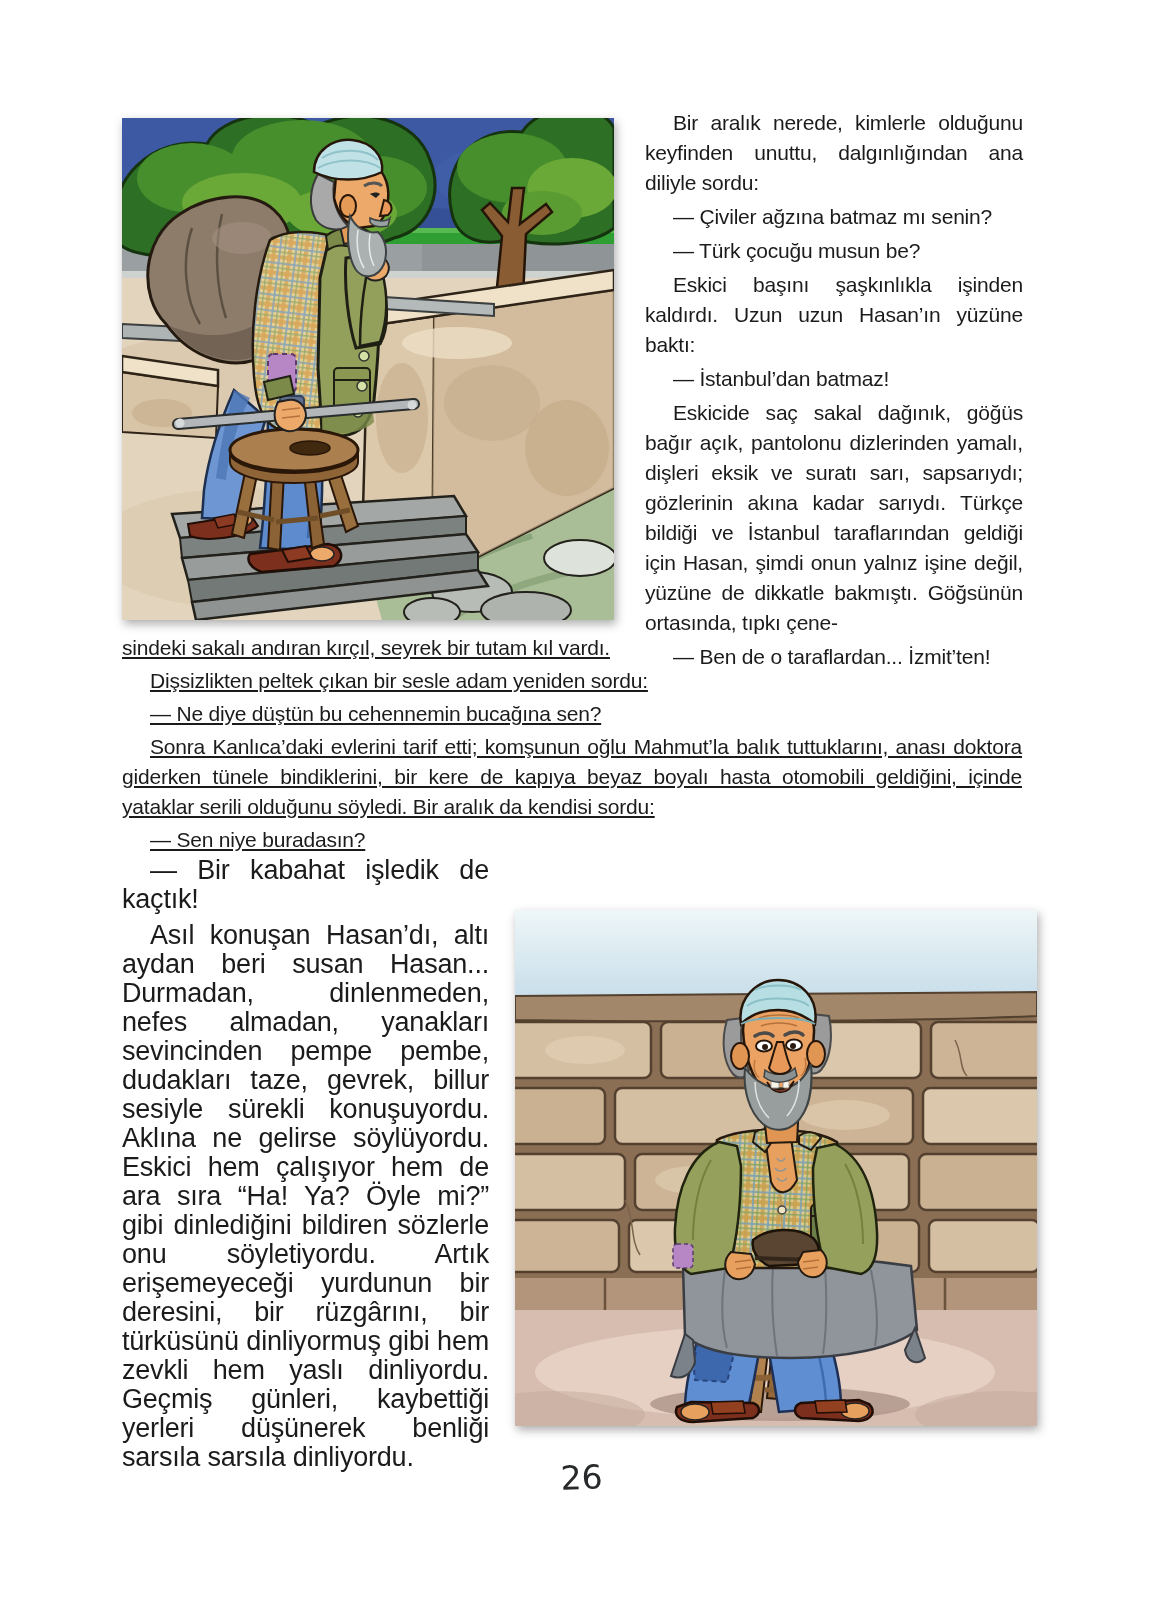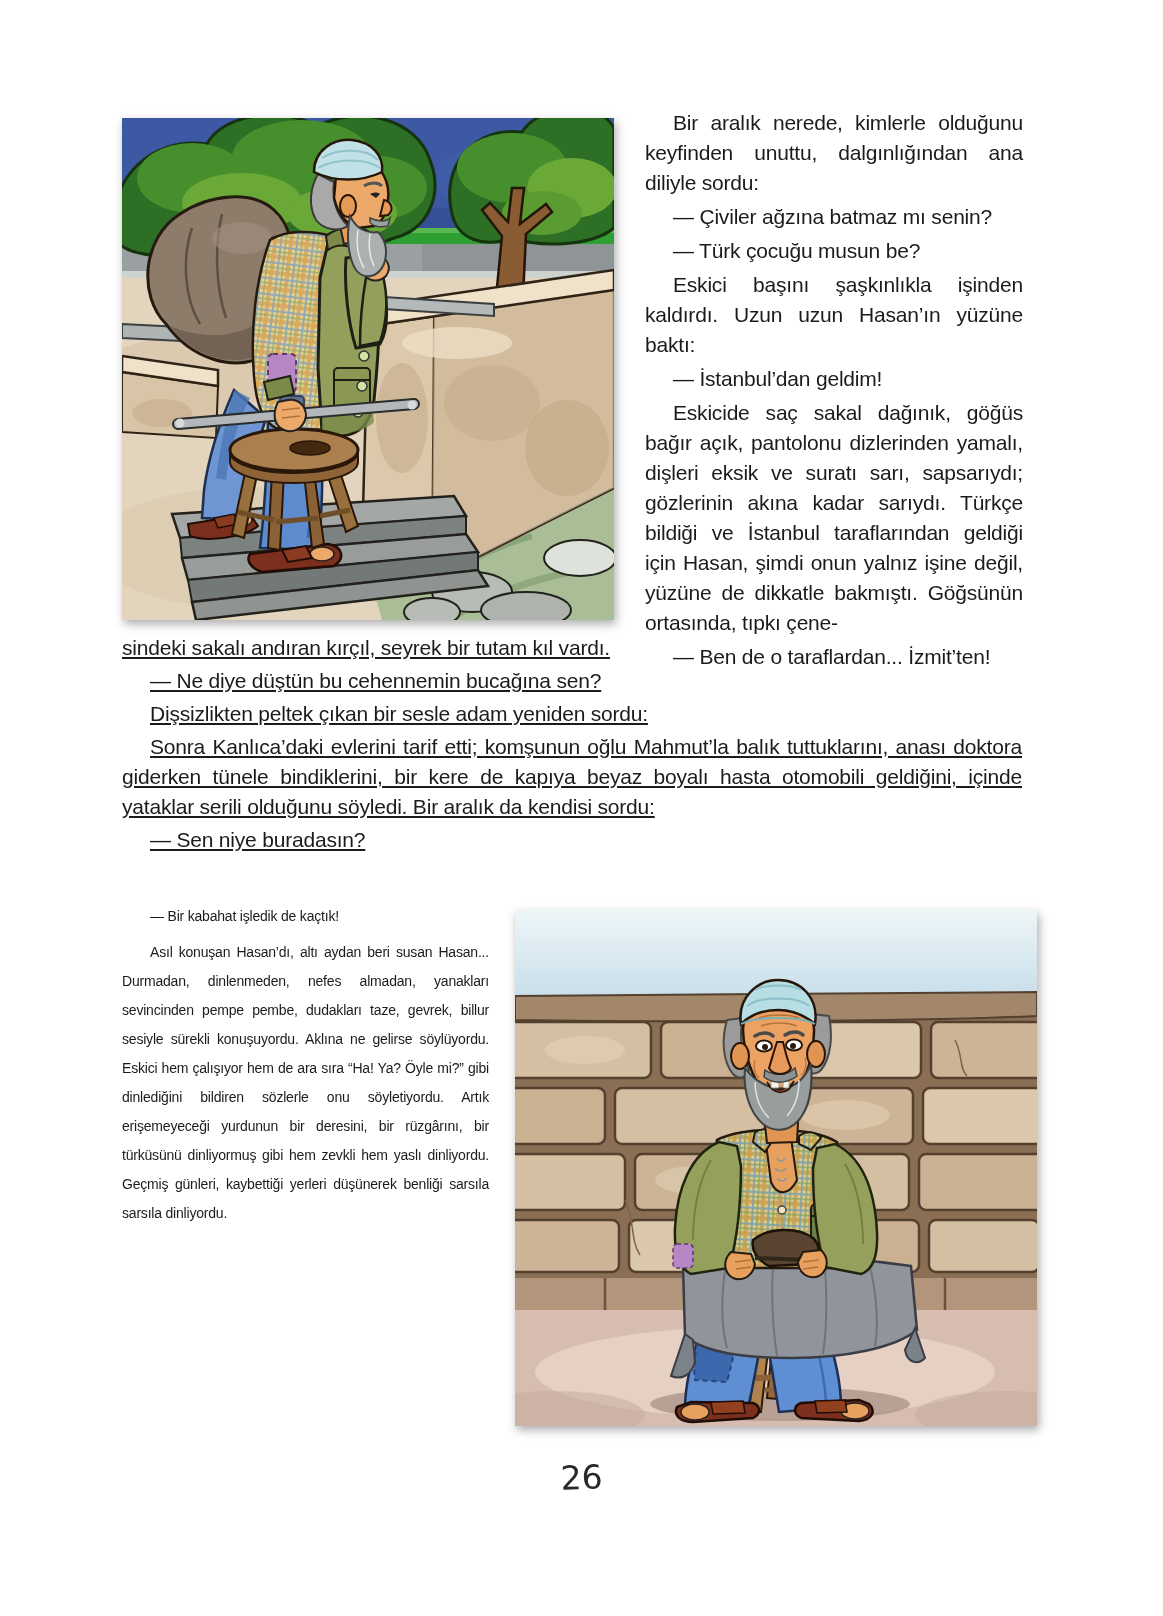--- a/index.html
+++ b/index.html
@@ -7,21 +7,21 @@
     position:relative; width:1163px; height:1616px; background:#ffffff;
     font-family:"Liberation Sans", sans-serif; color:#1b1b1b; overflow:hidden;
   }
   .txt { position:absolute; text-align:justify; letter-spacing:-0.2px; }
   .txt p { margin:0 16px 3px 0; text-indent:28px; }
   .txt p.cont { text-indent:0; }
   .col-right { left:645px; top:108px; width:394px; font-size:21px; line-height:30px; }
   .col-right p { margin-bottom:4px; }
   .full-width { left:122px; top:633px; width:916px; font-size:21px; line-height:30px;text-decoration:underline; }
   .full-width p { margin-bottom:3px; }
-  .col-left { left:122px; top:902px; width:383px; font-size:14px; line-height:29px; }
+  .col-left { left:122px; top:856px; width:383px; font-size:27px; line-height:29px; }
   .col-left p { margin-bottom:7px; }
   .illus { position:absolute; box-shadow:2px 4px 9px rgba(70,70,70,.45); background:#fff; }
   .illus svg { display:block; width:100%; height:100%; }
   #illus-walking { left:122px; top:118px; width:492px; height:502px; }
   #illus-sitting { left:515px; top:910px; width:522px; height:516px; }
   .page-number {
     position:absolute; left:0; right:0; top:1458px; text-align:center;
     font-family:"DejaVu Sans", sans-serif; font-size:33px; color:#27292b;
     transform:rotate(-2deg); font-weight:500;
   }
@@ -231,29 +231,29 @@
         </g>
       </g>
     </svg>
   </div>
 
   <div class="txt col-right">
     <p>Bir aralık nerede, kimlerle olduğunu keyfinden unuttu, dalgınlığından ana diliyle sordu:</p>
     <p>— Çiviler ağzına batmaz mı senin?</p>
     <p>— Türk çocuğu musun be?</p>
     <p>Eskici başını şaşkınlıkla işinden kaldırdı. Uzun uzun Hasan’ın yüzüne baktı:</p>
-    <p>— İstanbul’dan geldim!</p>
+    <p>— İstanbul’dan batmaz!</p>
     <p>Eskicide saç sakal dağınık, göğüs bağır açık, pantolonu dizlerinden yamalı, dişleri eksik ve suratı sarı, sapsarıydı; gözlerinin akına kadar sarıydı. Türkçe bildiği ve İstanbul taraflarından geldiği için Hasan, şimdi onun yalnız işine değil, yüzüne de dikkatle bakmıştı. Göğsünün ortasında, tıpkı çene-</p>
     <p>— Ben de o taraflardan... İzmit’ten!</p>
   </div>
 
   <div class="txt full-width">
     <p class="cont">sindeki sakalı andıran kırçıl, seyrek bir tutam kıl vardı.</p>
+    <p>Dişsizlikten peltek çıkan bir sesle adam yeniden sordu:</p>
     <p>— Ne diye düştün bu cehennemin bucağına sen?</p>
-    <p>Dişsizlikten peltek çıkan bir sesle adam yeniden sordu:</p>
     <p>Sonra Kanlıca’daki evlerini tarif etti; komşunun oğlu Mahmut’la balık tuttuklarını, anası doktora giderken tünele bindiklerini, bir kere de kapıya beyaz boyalı hasta otomobili geldiğini, içinde yataklar serili olduğunu söyledi. Bir aralık da kendisi sordu:</p>
     <p>— Sen niye buradasın?</p>
   </div>
 
   <div class="txt col-left">
     <p>— Bir kabahat işledik de kaçtık!</p>
     <p>Asıl konuşan Hasan’dı, altı aydan beri susan Hasan... Durmadan, dinlenmeden, nefes almadan, yanakları sevincinden pempe pembe, dudakları taze, gevrek, billur sesiyle sürekli konuşuyordu. Aklına ne gelirse söylüyordu. Eskici hem çalışıyor hem de ara sıra “Ha! Ya? Öyle mi?” gibi dinlediğini bildiren sözlerle onu söyletiyordu. Artık erişemeyeceği yurdunun bir deresini, bir rüzgârını, bir türküsünü dinliyormuş gibi hem zevkli hem yaslı dinliyordu. Geçmiş günleri, kaybettiği yerleri düşünerek benliği sarsıla sarsıla dinliyordu.</p>
   </div>
 
   <div class="illus" id="illus-sitting">

